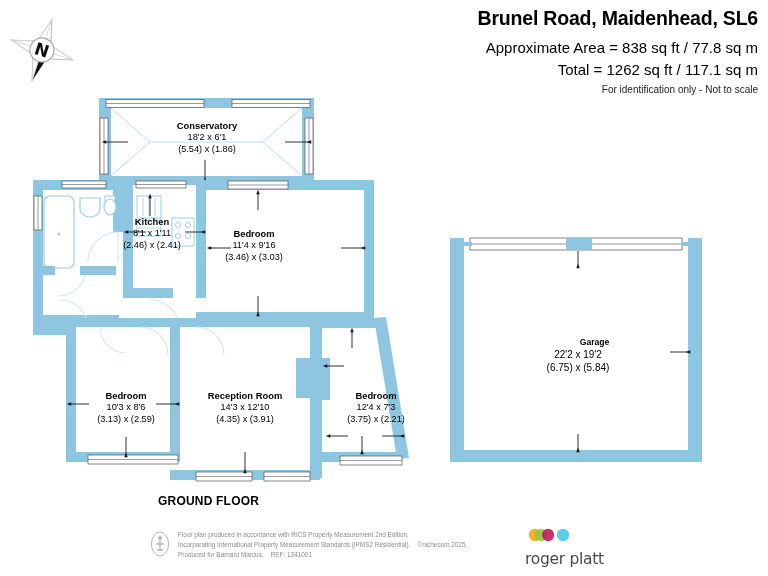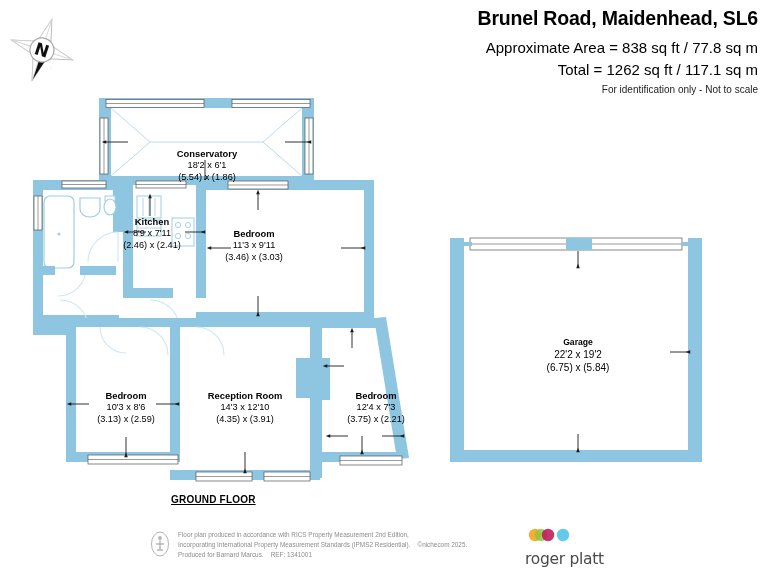--- a/index.html
+++ b/index.html
@@ -68,33 +68,32 @@
     transform: translateX(-50%);
   }
   .room-label .rl-name {
     font-size: 9.4px;
     font-weight: bold;
   }
   .room-label .rl-imp,
   .room-label .rl-met {
     font-size: 9.2px;
   }
-  .room-label.small .rl-name { font-size: 8.6px; }
+  .room-label.small .rl-name { font-size: 8.6px; text-align: right; }
   .room-label.small .rl-imp,
   .room-label.small .rl-met { font-size: 10px; }
 
   .floor-caption {
     position: absolute;
-    left: 171px;
+    left: 158px;
     top: 494px;
-    font-size: 10px;
+    font-size: 12px;
     font-weight: bold;
     color: #000;
     letter-spacing: 0.2px;
-    text-decoration: underline;
   }
 
   
   .footer {
     position: absolute;
     left: 150px;
     top: 530px;
     display: flex;
     align-items: flex-start;
     gap: 8px;
@@ -347,35 +346,35 @@
 
       <rect class="w" x="464" y="242" width="8" height="4"></rect>
       <rect class="w" x="681" y="242" width="8" height="4"></rect>
 
       <line class="dim" x1="578" y1="251" x2="578" y2="266" marker-end="url(#ar)"></line>
       <line class="dim" x1="578" y1="434" x2="578" y2="450" marker-end="url(#ar)"></line>
       <line class="dim" x1="670" y1="352" x2="688" y2="352" marker-end="url(#ar)"></line>
     </g>
   </svg>
 
-  <div class="room-label" style="left:207px; top:148px;">
+  <div class="room-label" style="left:207px; top:120px;">
     <div class="rl-name">Conservatory</div>
     <div class="rl-imp">18'2 x 6'1</div>
     <div class="rl-met">(5.54) x (1.86)</div>
   </div>
 
   <div class="room-label" style="left:152px; top:216px;">
     <div class="rl-name">Kitchen</div>
-    <div class="rl-imp">8'9 x 7'11</div>
+    <div class="rl-imp">8'1 x 1'11</div>
     <div class="rl-met">(2.46) x (2.41)</div>
   </div>
 
   <div class="room-label" style="left:254px; top:228px;">
     <div class="rl-name">Bedroom</div>
-    <div class="rl-imp">11'3 x 9'11</div>
+    <div class="rl-imp">11'4 x 9'16</div>
     <div class="rl-met">(3.46) x (3.03)</div>
   </div>
 
   <div class="room-label" style="left:126px; top:390px;">
     <div class="rl-name">Bedroom</div>
     <div class="rl-imp">10'3 x 8'6</div>
     <div class="rl-met">(3.13) x (2.59)</div>
   </div>
 
   <div class="room-label" style="left:245px; top:390px;">

